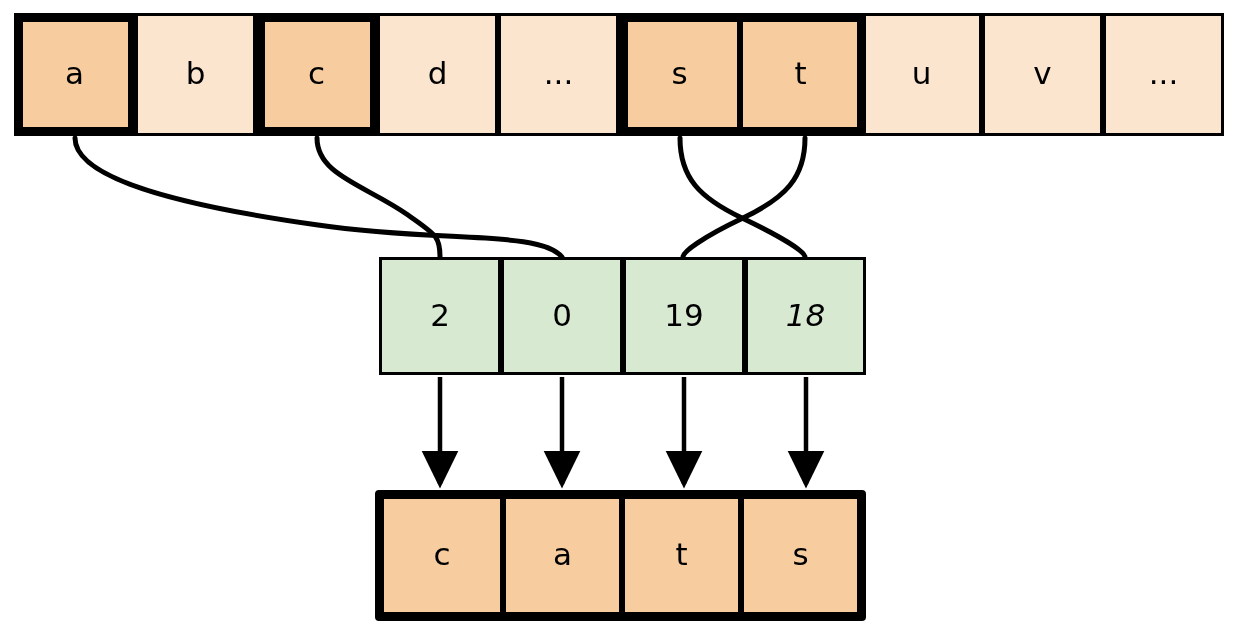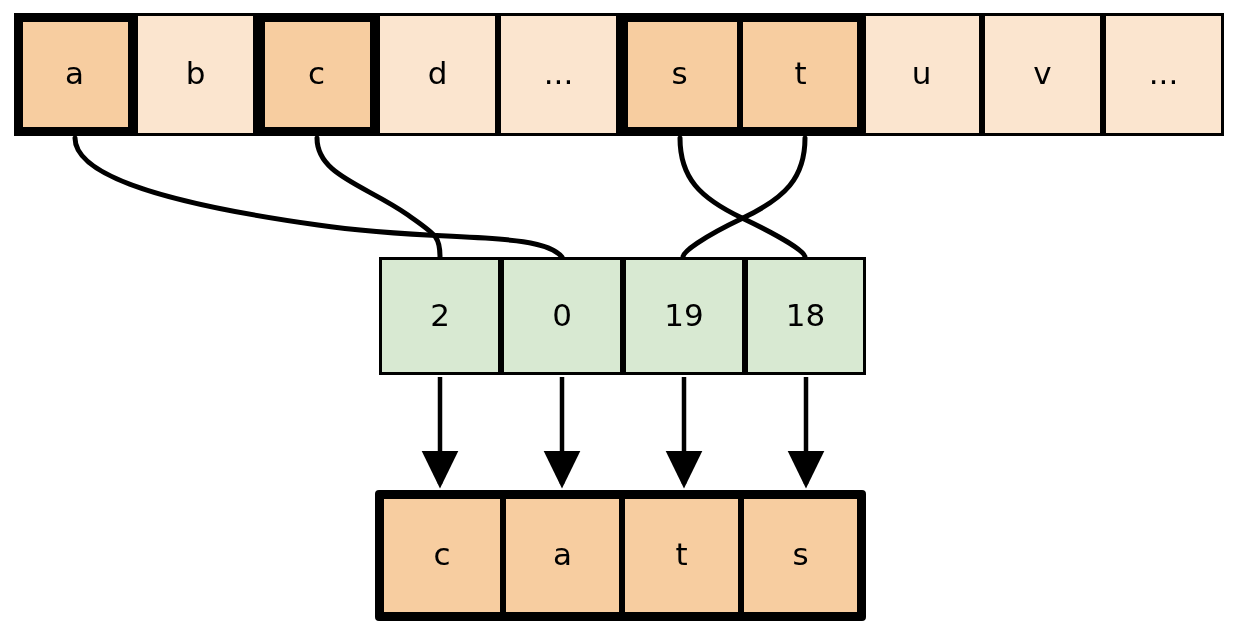--- a/index.html
+++ b/index.html
@@ -184,21 +184,21 @@
   <div id="index-row">
     <div class="cell index-cell" style="left:0px;width:122px;">
         <span>2</span>
       </div>
     <div class="cell index-cell" style="left:122px;width:122px;">
         <span>0</span>
       </div>
     <div class="cell index-cell" style="left:244px;width:122px;">
         <span>19</span>
       </div>
-    <div class="cell index-cell" style="left:366px;width:121px;">
+    <div class="cell index-cell" style="left:366px;width:121px;font-style:italic;">
         <span>18</span>
       </div>
   </div>
 
   <div id="output-row">
     <div class="cell output-cell first" style="left:0px;width:119px;">
         <span>c</span>
       </div>
     <div class="cell output-cell" style="left:119px;width:119px;">
         <span>a</span>

